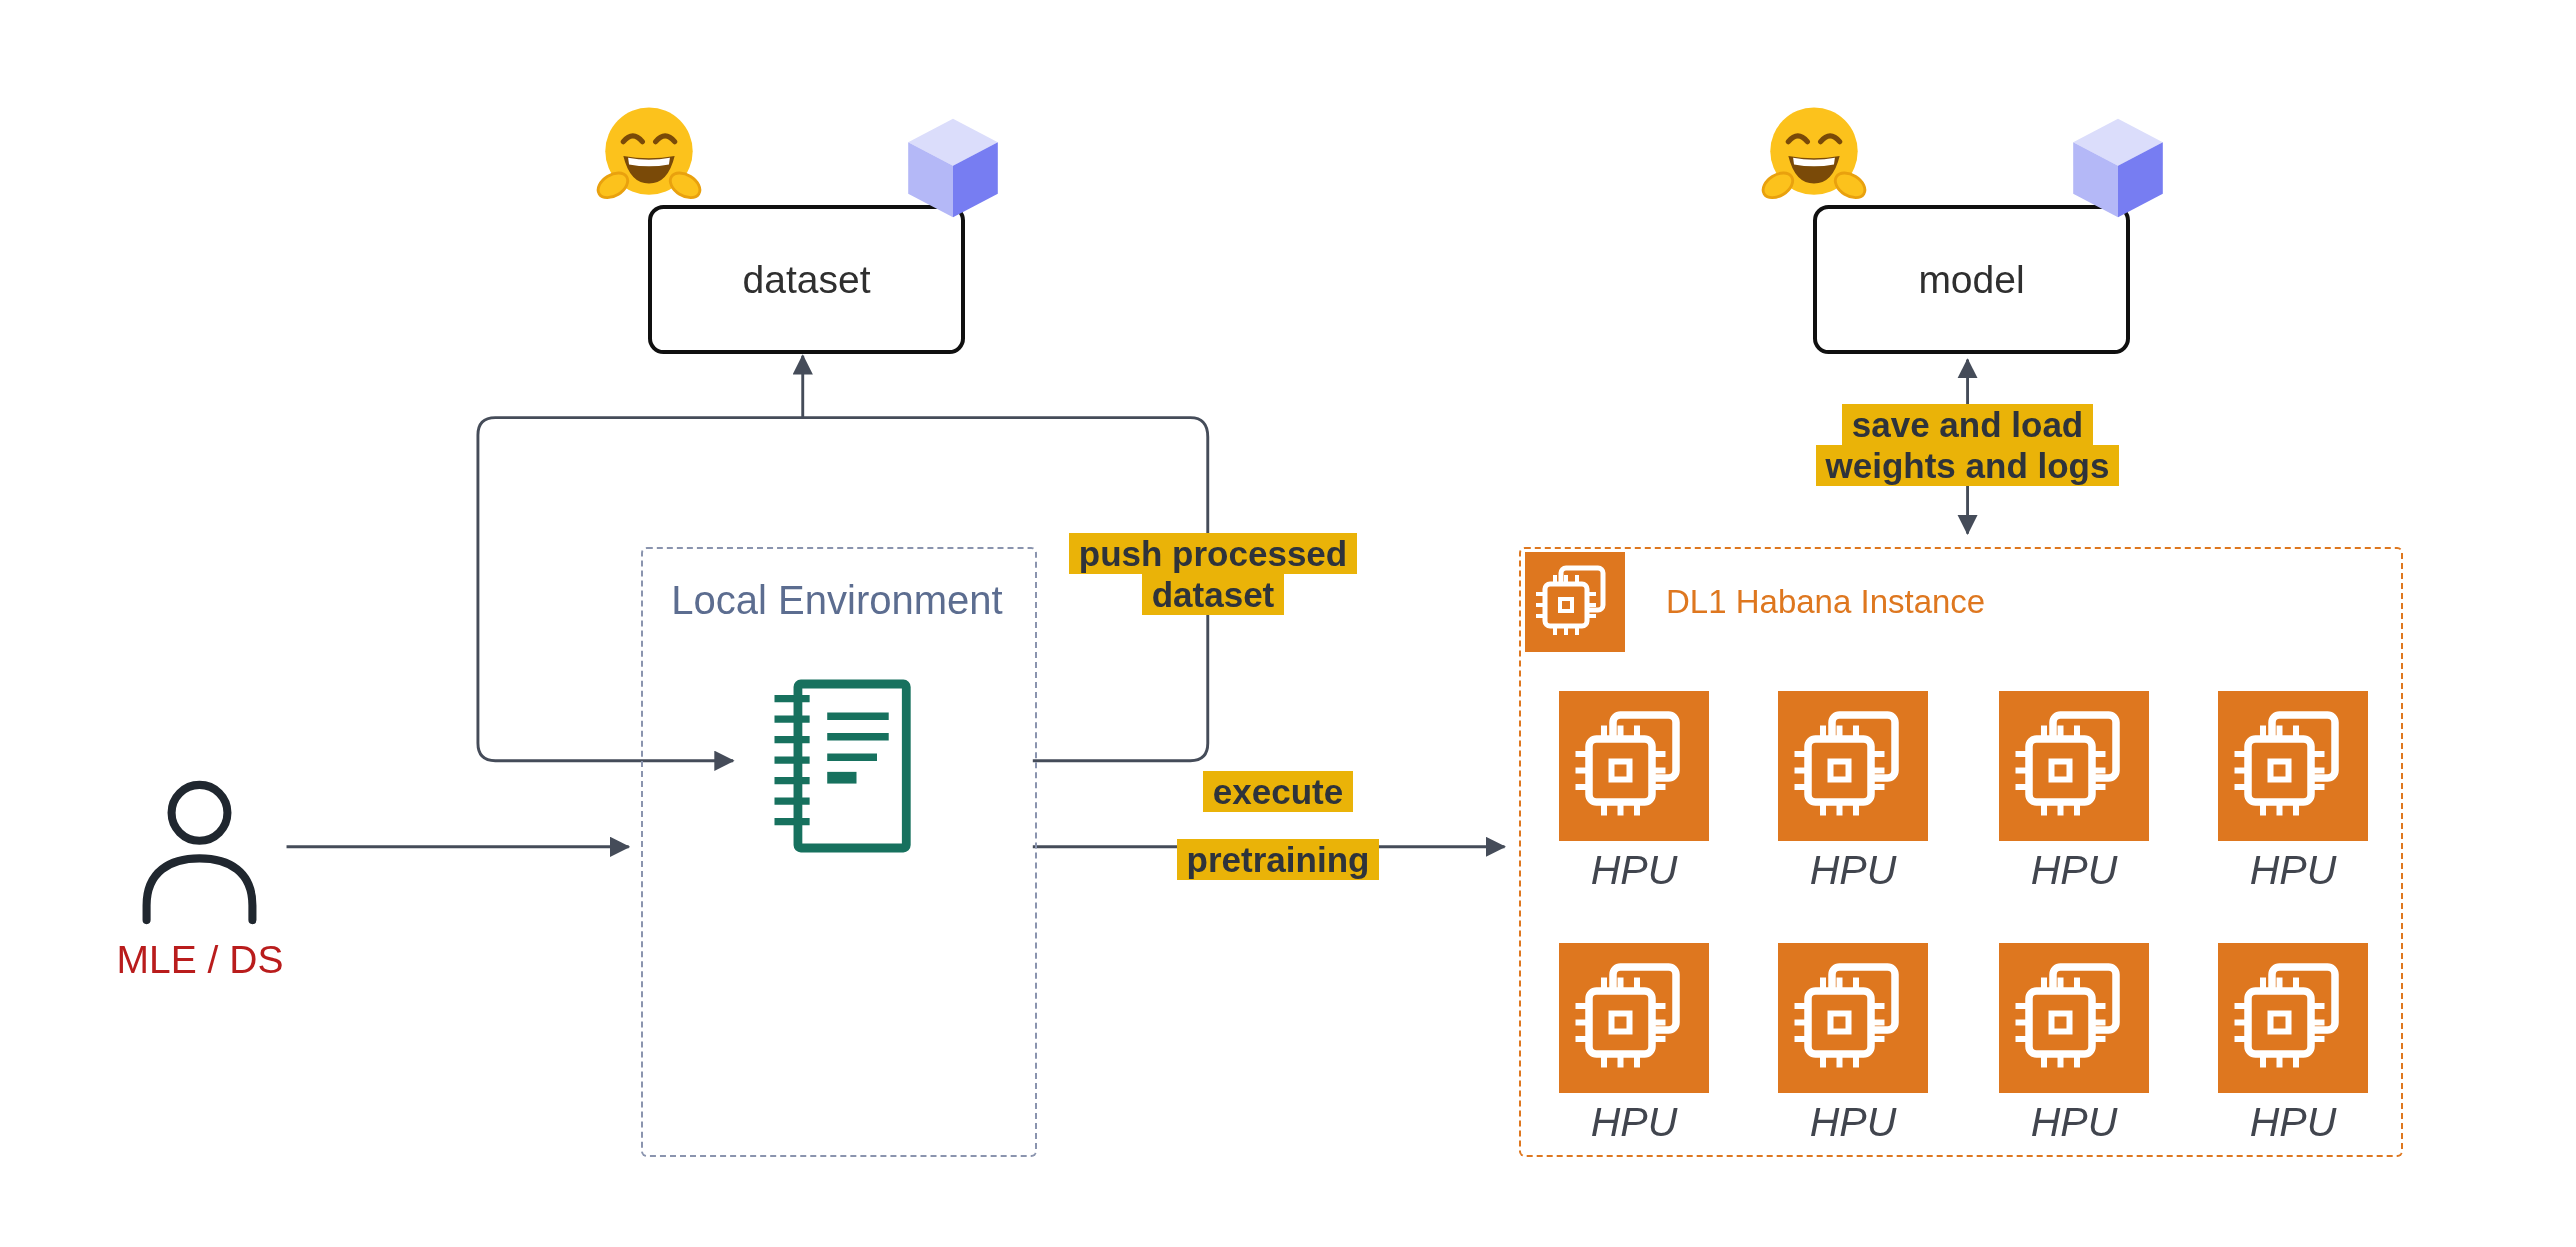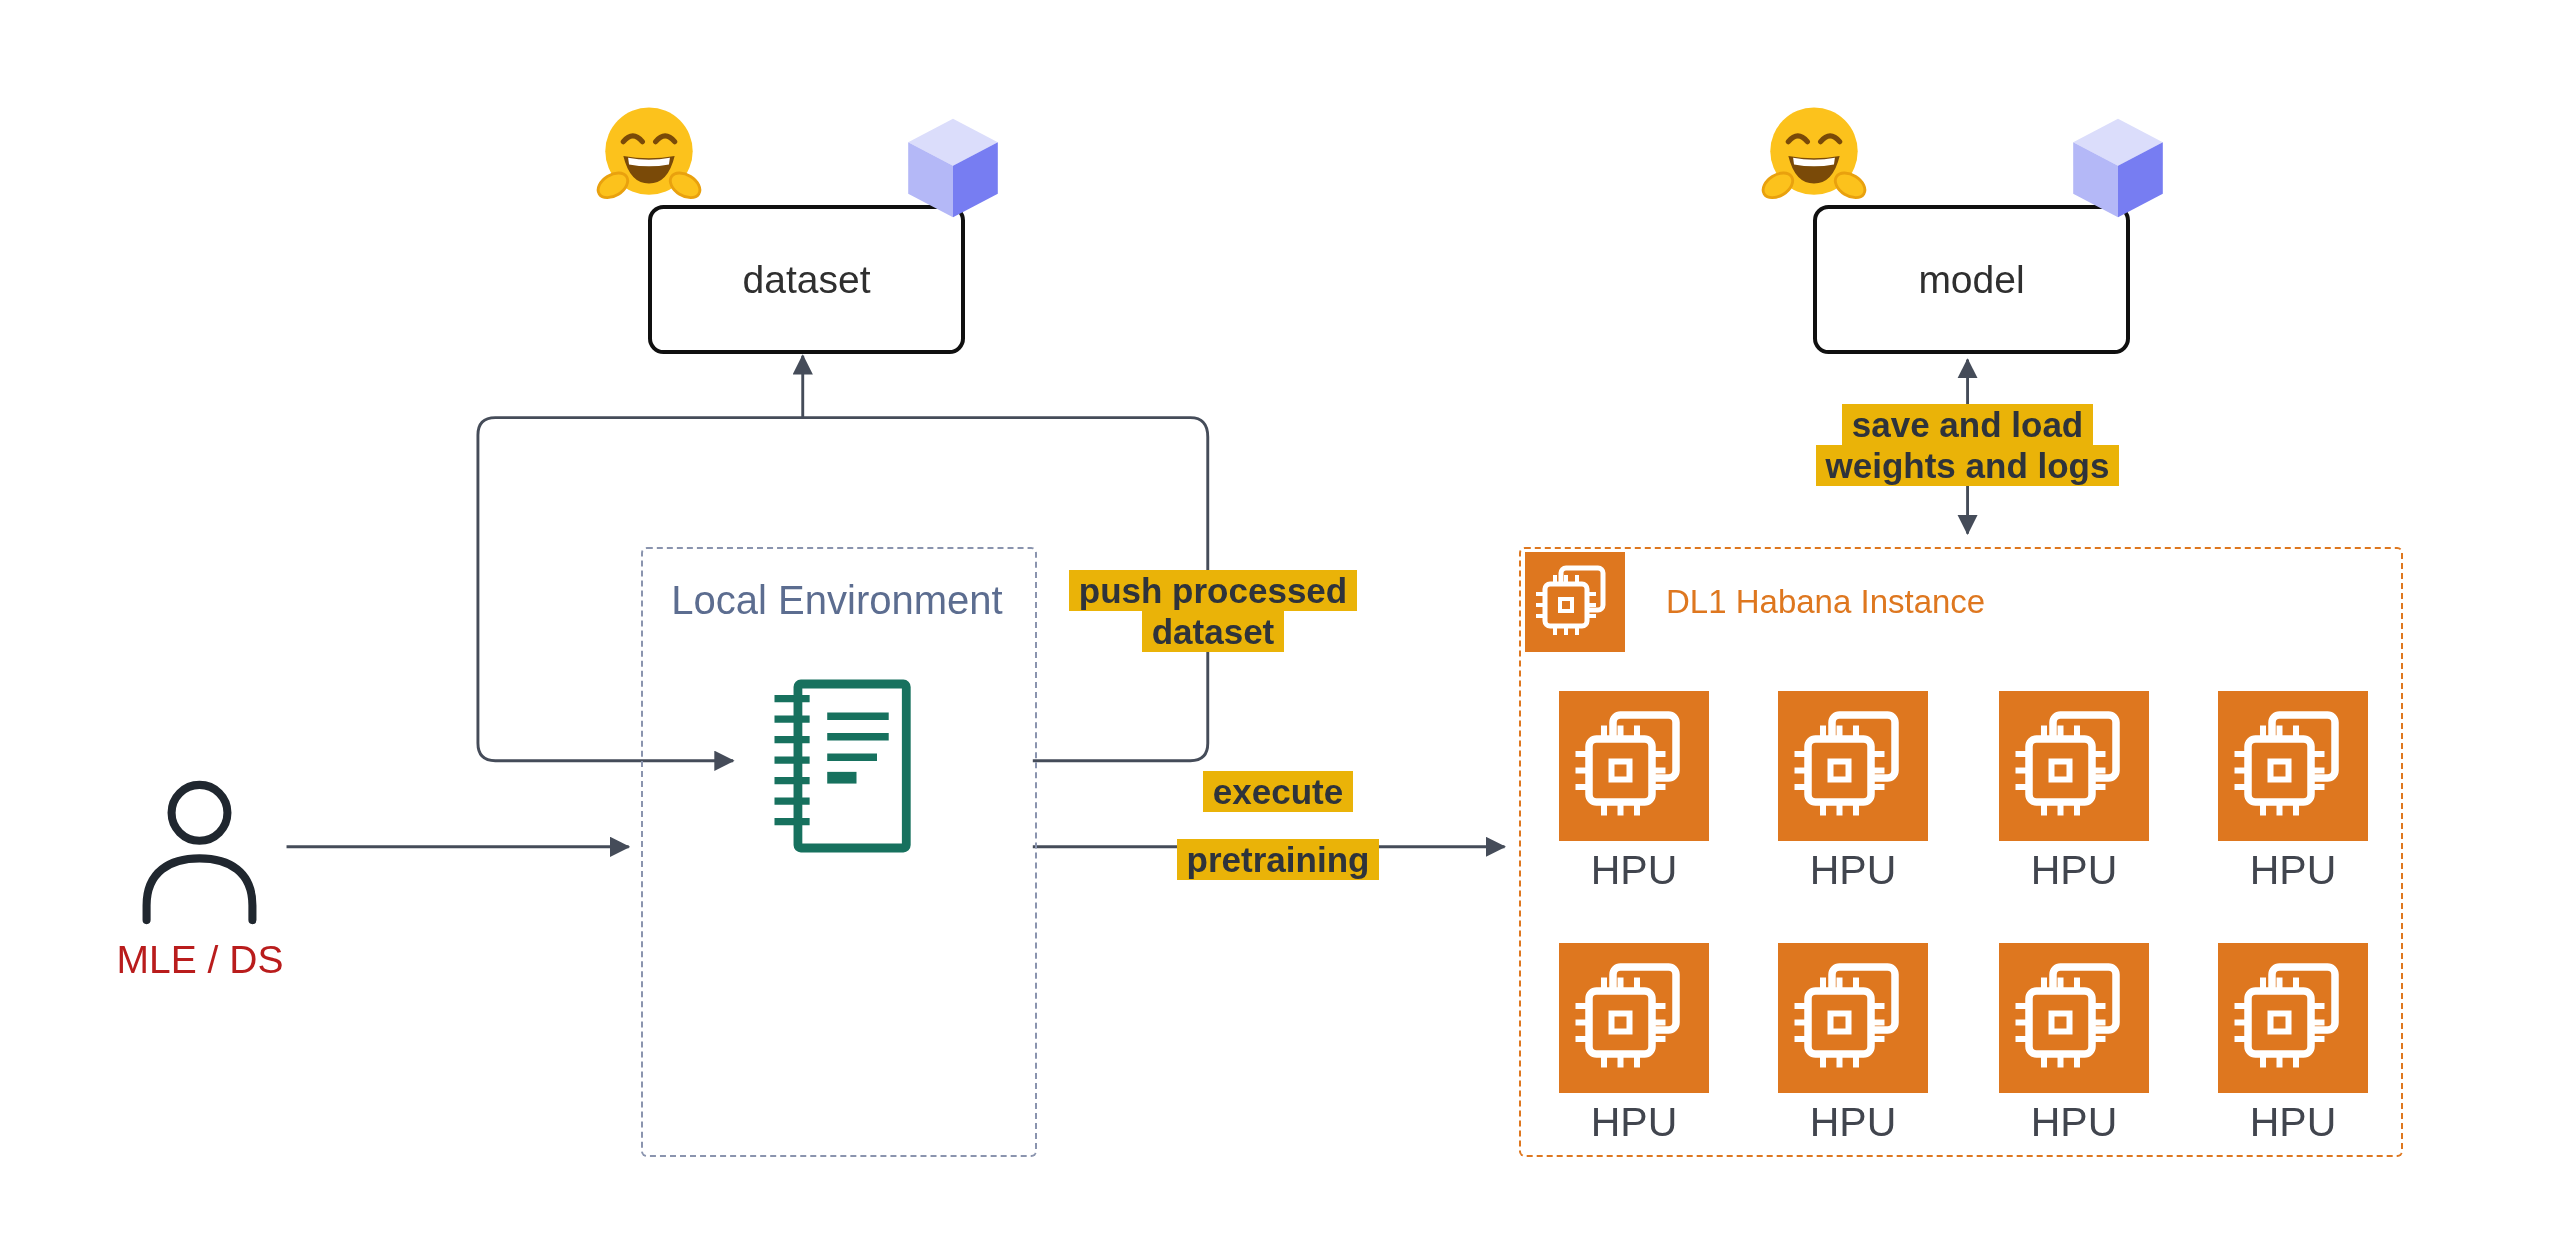--- a/index.html
+++ b/index.html
@@ -34,21 +34,21 @@
   #notebook{position:absolute;left:754px;top:675px;z-index:3;line-height:0;}
   .nb{stroke:var(--teal,#17715E);fill:none;}
   #caption{position:absolute;left:641px;top:859px;width:392px;text-align:center;
            font-size:36px;line-height:48px;color:#3E3E3E;z-index:3;}
 
   #person{position:absolute;left:126px;top:776px;z-index:3;line-height:0;}
   .pe{stroke:var(--ink,#20272F);stroke-width:5.5;fill:none;stroke-linecap:round;}
   #person-label{position:absolute;left:79px;top:938px;width:242px;text-align:center;
                 font-size:39px;line-height:43px;color:#b91c1c;z-index:3;}
 
-  .chip-cell{position:absolute;width:144px;display:flex;flex-direction:column;align-items:center;z-index:3;}
+  .chip-cell{position:absolute;width:144px;display:flex;flex-direction:column;align-items:center;z-index:3;font-style:italic;}
   .chip-box{width:150px;height:150px;background:var(--orange,#DE771F);}
   .chip-box svg{width:100%;height:100%;display:block;}
   .hpu-label{margin-top:5.8px;font-size:41px;color:#41454E;}
 
   .edge-label{position:absolute;z-index:5;display:flex;flex-direction:column;align-items:center;
               font-weight:bold;font-size:35px;line-height:41px;color:#2E333B;text-align:center;}
   .edge-label span{background:#eab308;padding:0 9.7px;}
 </style>
 </head>
 <body>
@@ -234,21 +234,21 @@
   </div>
   <div class="chip-cell" style="left:2221px;top:943px;">
     <div class="chip-box">
         <svg viewBox="0 0 100 100">
           <use href="#chip-glyph"></use>
         </svg>
       </div>
     <div class="hpu-label">HPU</div>
   </div>
 
-  <div class="edge-label" style="left:1068px;top:570px;width:290px;">
+  <div class="edge-label" style="left:1068px;top:533px;width:290px;">
     <span>push processed</span>
     <span>dataset</span>
   </div>
   <div class="edge-label" style="left:1157px;top:771px;width:242px;gap:27px;">
     <span>execute</span>
     <span>pretraining</span>
   </div>
   <div class="edge-label" style="left:1801px;top:404px;width:333px;">
     <span>save and load</span>
     <span>weights and logs</span>

